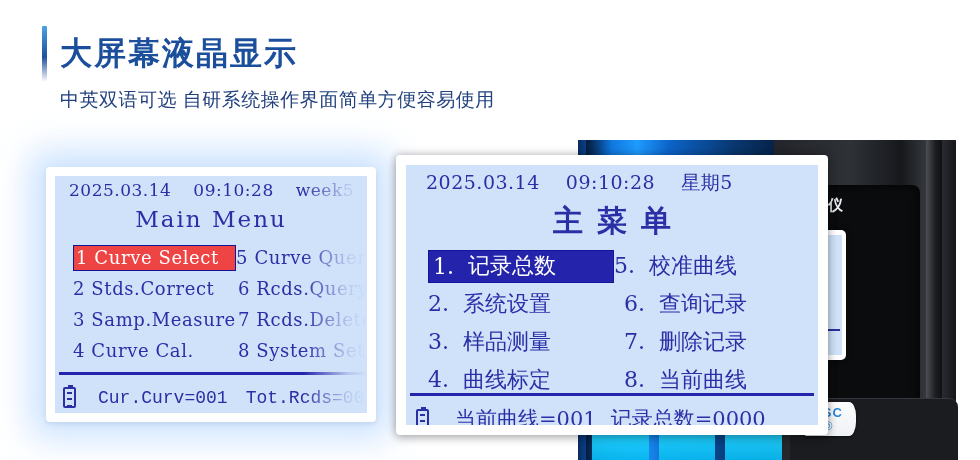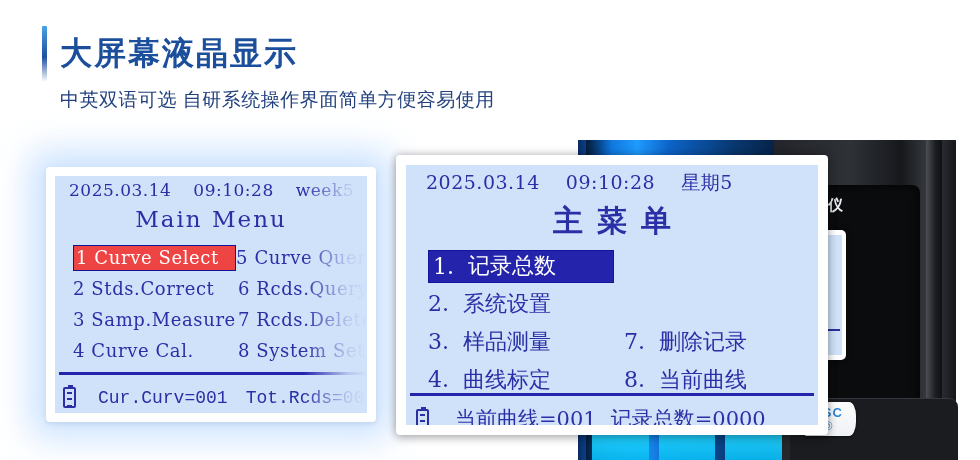--- a/index.html
+++ b/index.html
@@ -459,24 +459,30 @@
       </div>
 
       <div class="cn-title">主菜单</div>
 
       <div class="cn-grid">
         <div class="cn-row">
           <div class="cn-cell sel">
             <span class="num">1.</span>
               <span>记录总数</span>
           </div>
+          <div class="cn-cell">
+            <span class="num">5.</span><span>校准曲线</span>
+          </div>
         </div>
         <div class="cn-row">
           <div class="cn-cell">
             <span class="num">2.</span><span>系统设置</span>
+          </div>
+          <div class="cn-cell">
+            <span class="num">6.</span><span>查询记录</span>
           </div>
         </div>
         <div class="cn-row">
           <div class="cn-cell">
             <span class="num">3.</span><span>样品测量</span>
           </div>
           <div class="cn-cell">
             <span class="num">7.</span><span>删除记录</span>
           </div>
         </div>

